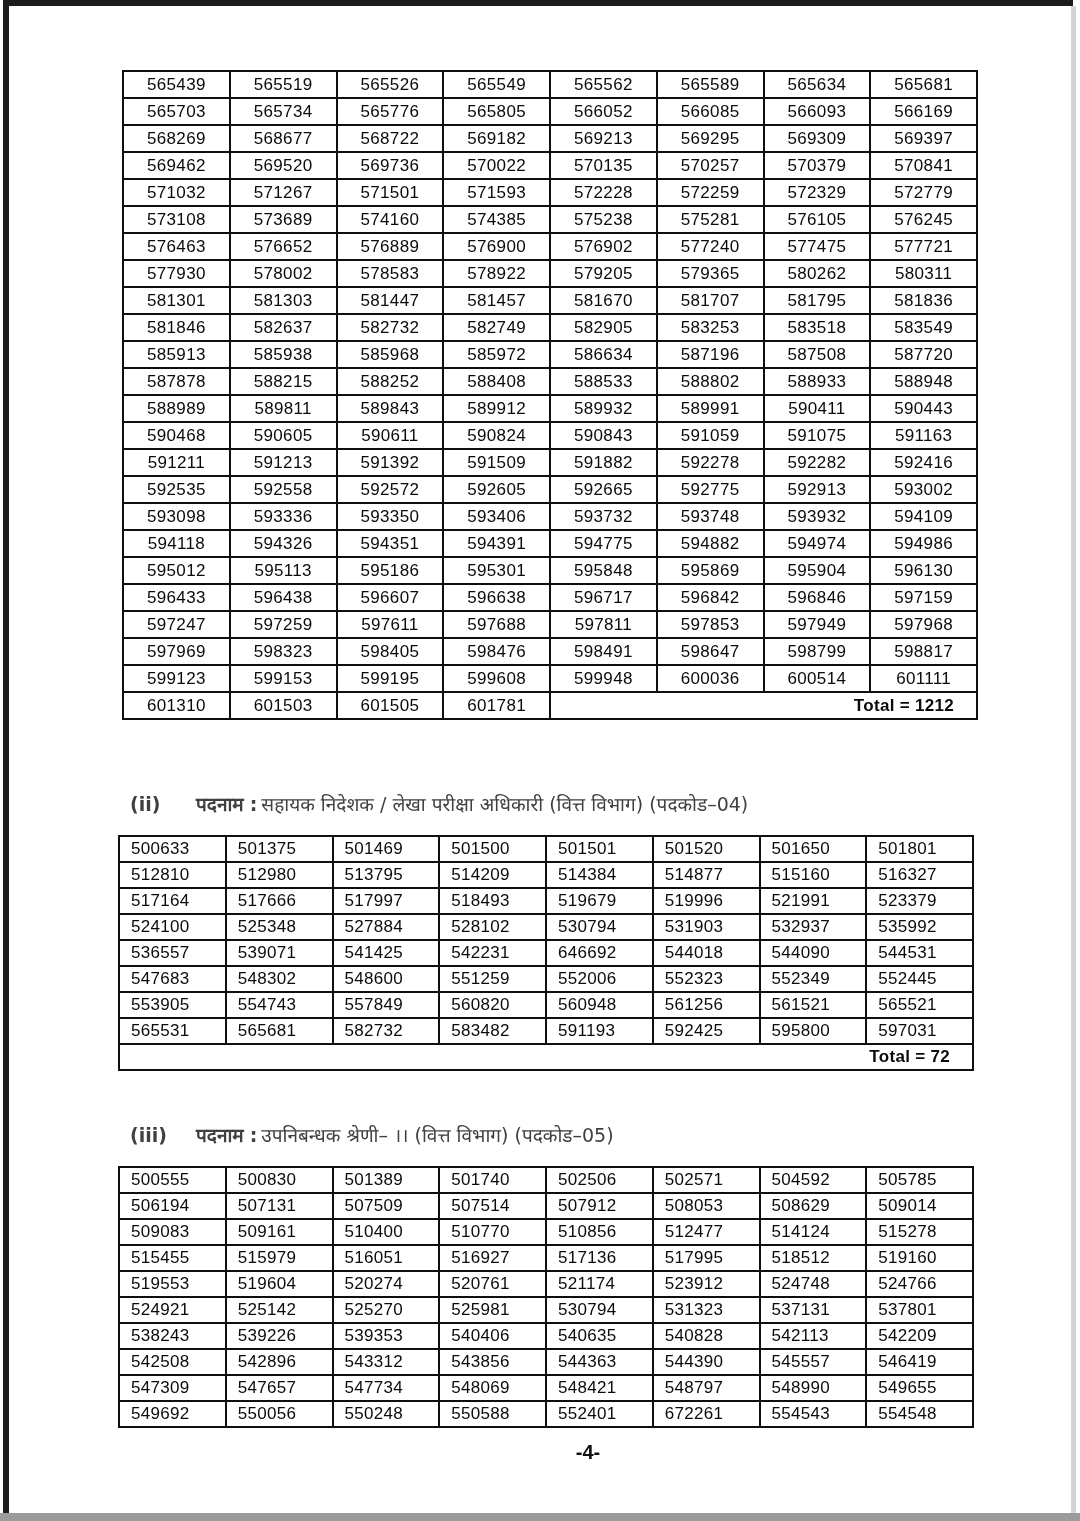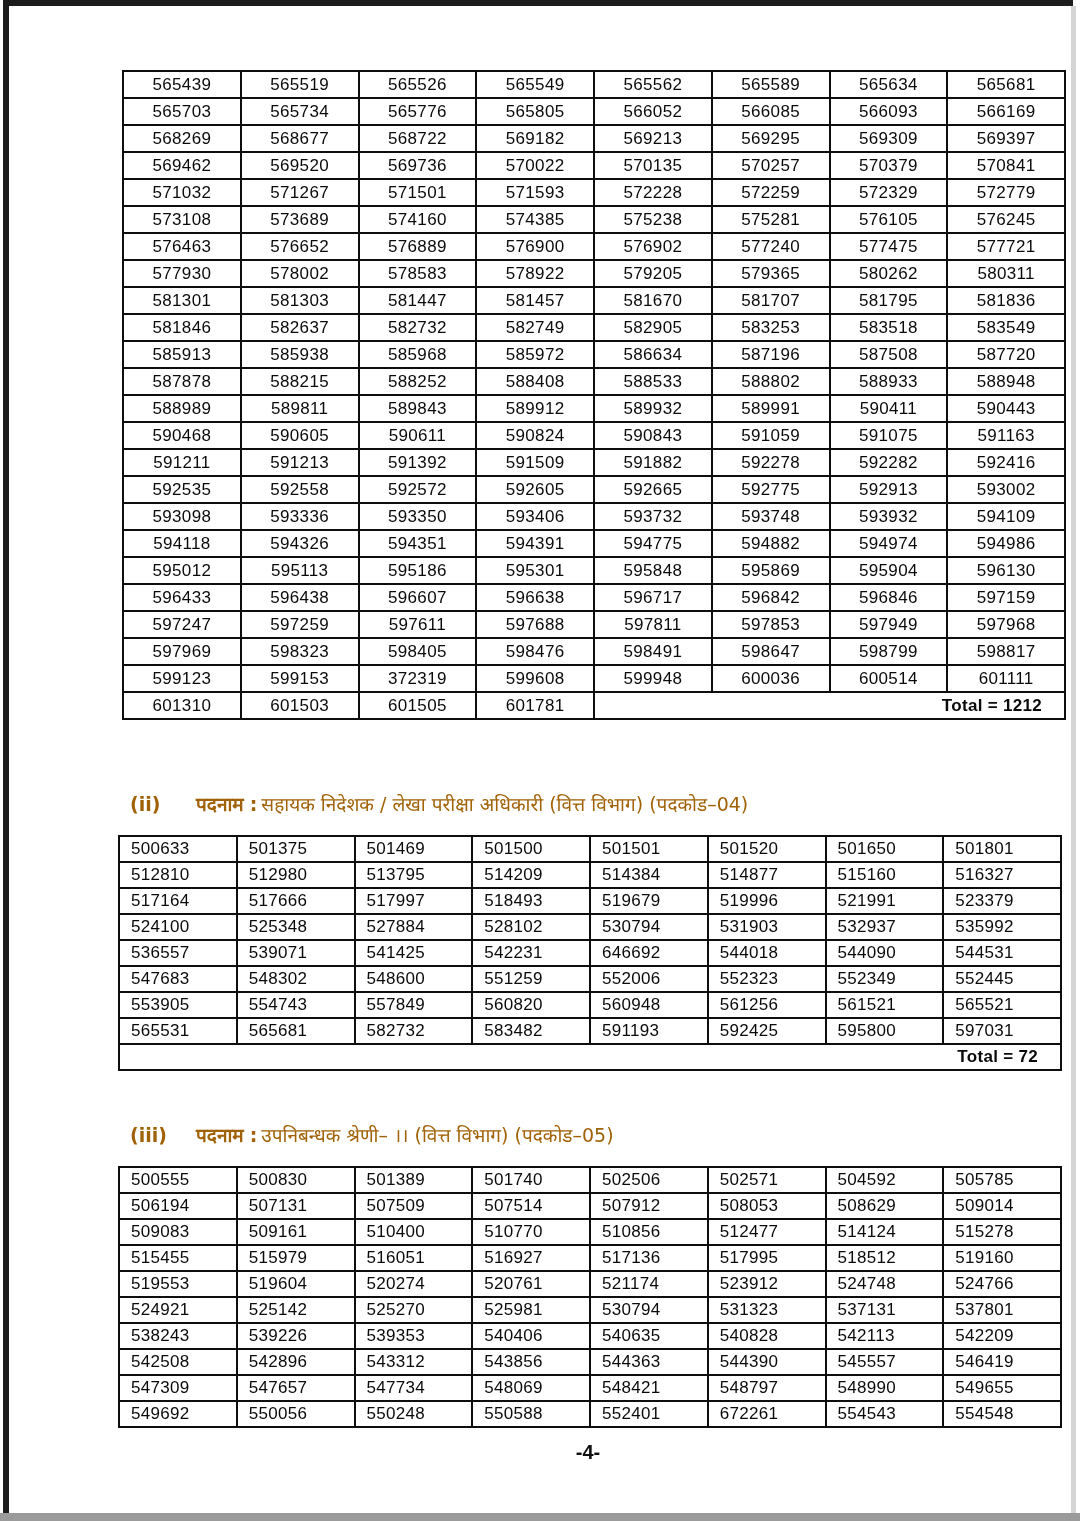--- a/index.html
+++ b/index.html
@@ -15,31 +15,31 @@
   .edge-bottom { position:absolute; left:0;    top:1513px;  width:1080px; height:8px;    background:#9b9b9b; }
   .edge-right  { position:absolute; left:1071px; top:6px;   width:5px;    height:1507px; background:#d4d4d4; }
 
   section.sec { position:absolute; }
   .sec-i   { left:122px; top:70px;   width:896px; }
   .sec-ii  { left:118px; top:790px;  width:900px; }
   .sec-iii { left:118px; top:1121px; width:900px; }
 
   .heading {
     font-family:"DejaVu Sans", sans-serif;
-    font-size:19px; line-height:28px; color:#a16207;
+    font-size:19px; line-height:28px; color:#404040;
     padding-left:12px; white-space:nowrap;
   }
   .heading .idx { font-weight:bold; display:inline-block; min-width:52px; }
   .heading .lbl { font-weight:bold; margin-left:14px; }
   .heading .sep { font-weight:bold; margin:0 4px 0 6px; }
   .heading .txt { font-weight:normal; }
 
   table.roll {
     border-collapse:collapse; table-layout:fixed;
-    width:944px; margin-top:17px; background:#fff;
+    width:856px; margin-top:17px; background:#fff;
   }
   .sec-i table.roll { margin-top:0; }
   table.roll td {
     border:2px solid #0e0e0e;
     height:25px; padding:0 0 0 11px;
     font-size:17px; letter-spacing:0.3px;
     text-align:left; vertical-align:middle;
     overflow:hidden; white-space:nowrap;
   }
   .sec-ii table.roll td, .sec-iii table.roll td { height:24px; }
@@ -282,21 +282,21 @@
             <td>598405</td>
             <td>598476</td>
             <td>598491</td>
             <td>598647</td>
             <td>598799</td>
             <td>598817</td>
           </tr>
           <tr>
             <td>599123</td>
             <td>599153</td>
-            <td>372319</td>
+            <td>599195</td>
             <td>599608</td>
             <td>599948</td>
             <td>600036</td>
             <td>600514</td>
             <td>601111</td>
           </tr>
           <tr>
             <td>601310</td>
             <td>601503</td>
             <td>601505</td>

